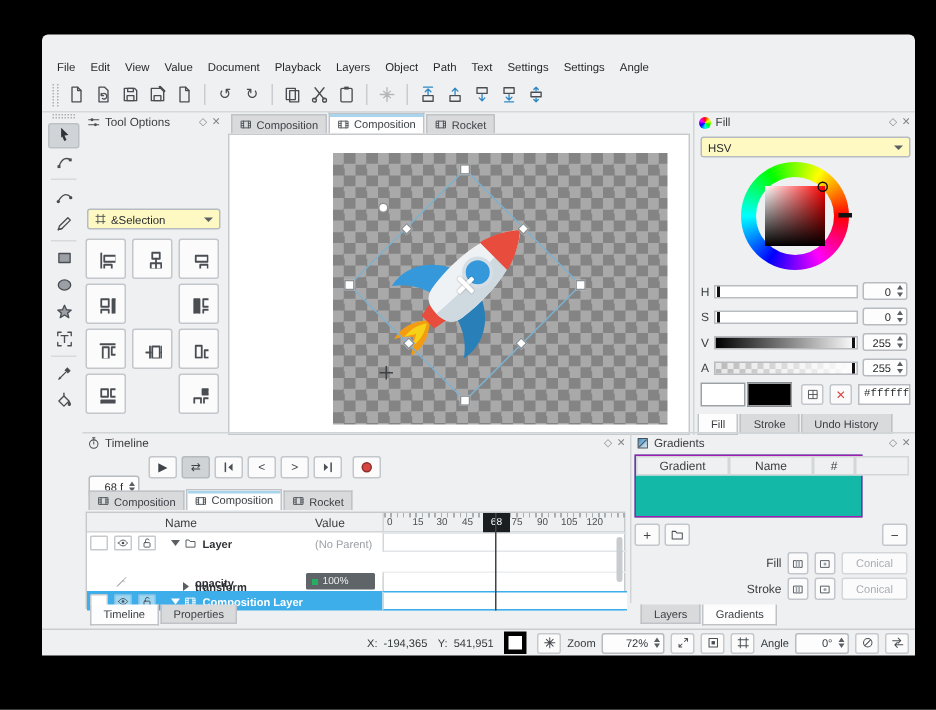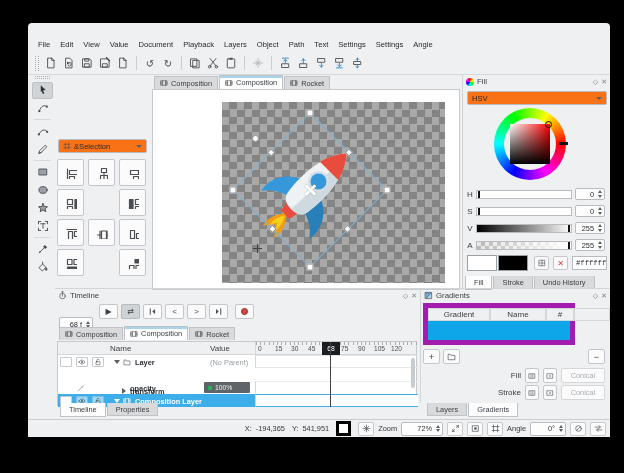--- a/index.html
+++ b/index.html
@@ -34,21 +34,21 @@
   .toolbox{position:absolute;left:2px;top:52px;width:25px;height:212px;display:flex;flex-direction:column;
     align-items:center;padding-top:1px}
   .tool{width:21px;height:17px;display:flex;align-items:center;justify-content:center;border-radius:2px;margin:0.5px 0}
   .tool.active{background:#d0d4d7;border:1px solid #bcc1c5}
   .hsep{width:17px;height:1px;background:#d7dadc;margin:2px 0}
   .tbox-handle{width:15px;height:3px;border-top:1px dotted #aab0b4;border-bottom:1px dotted #aab0b4;margin-bottom:2px}
   
   .panel-h{height:13px;display:flex;align-items:center;gap:3px;padding:0 3px;color:#3a3e42;font-size:7.8px}
   .panel-h .sp{flex:1}
   .ph-btn{color:#80868b;font-size:7px;line-height:1}
-  .combo{height:14px;border:1px solid #b8bcc0;background:#f97316;border-radius:2px;display:flex;
+  .combo{height:14px;border:1px solid #b8bcc0;background:#fef9c3;border-radius:2px;display:flex;
     align-items:center;padding:0 4px;gap:3px;font-size:7.6px}
   .combo .chev{margin-left:auto;width:0;height:0;border-left:3px solid transparent;border-right:3px solid transparent;
     border-top:3.5px solid #5a5f64}
   .abtn{position:absolute;width:27px;height:27px;background:#fbfbfc;border:1px solid #c3c7cb;border-radius:2px;
     display:flex;align-items:center;justify-content:center}
   
   .tabbar{display:flex;align-items:flex-end;height:14px;padding-left:2px;gap:1px}
   .tab{display:inline-flex;align-items:center;gap:3px;padding:0 5px;height:13px;background:#d8dadc;
     border:1px solid #bfc3c7;border-bottom:none;color:#3a3e42;font-size:7.4px;white-space:nowrap}
   .tab.active{background:#fdfdfd;height:14px;box-shadow:inset 0 2px 0 #a8d4ee}
@@ -480,20 +480,31 @@
           <use href="#i-dropper"></use>
         </svg>
       </span>
     <span class="tool">
         <svg class="ic">
           <use href="#i-bucket"></use>
         </svg>
       </span>
   </div>
 
+  <div class="abs" style="left:27px;top:52px;width:95px;height:48px">
+    <div class="panel-h">
+      <svg class="ic sm">
+          <use href="#i-sliders"></use>
+        </svg>
+      <span>Tool Options</span>
+      <span class="sp"></span>
+      <span class="ph-btn">◇</span>
+      <span class="ph-btn">✕</span>
+    </div>
+  </div>
 
   <div class="abs" style="left:27px;top:100px;width:95px;height:162px">
     <div class="combo abs" style="left:3px;top:16px;width:89px">
       <svg class="ic xs">
           <use href="#i-frame"></use>
         </svg>
       <span>&amp;Selection</span>
       <span class="chev"></span>
     </div>
 
@@ -852,21 +863,21 @@
   <div class="gp">
     <div class="panel-h">
       <svg class="ic sm">
           <use href="#i-gradpen"></use>
         </svg>
       <span>Gradients</span>
       <span class="sp"></span>
       <span class="ph-btn">◇</span>
       <span class="ph-btn">✕</span>
     </div>
-    <div class="abs" style="left:2px;top:14px;width:152px;height:42px;background:#0ea5e9;border:5px solid #a21caf">
+    <div class="abs" style="left:2px;top:14px;width:152px;height:42px;background:#14b8a6;border:1px solid #a21caf">
       <span class="gp-hcell" style="left:0;width:62px">Gradient</span>
       <span class="gp-hcell" style="left:62px;width:56px">Name</span>
       <span class="gp-hcell" style="left:118px;width:28px">#</span>
       <span class="gp-hcell" style="left:146px;width:36px"></span>
     </div>
     <span class="gbtn" style="left:2px;top:60px;width:17px">+</span>
     <span class="gbtn" style="left:22px;top:60px;width:17px">
         <svg class="ic sm">
           <use href="#i-folder"></use>
         </svg>

